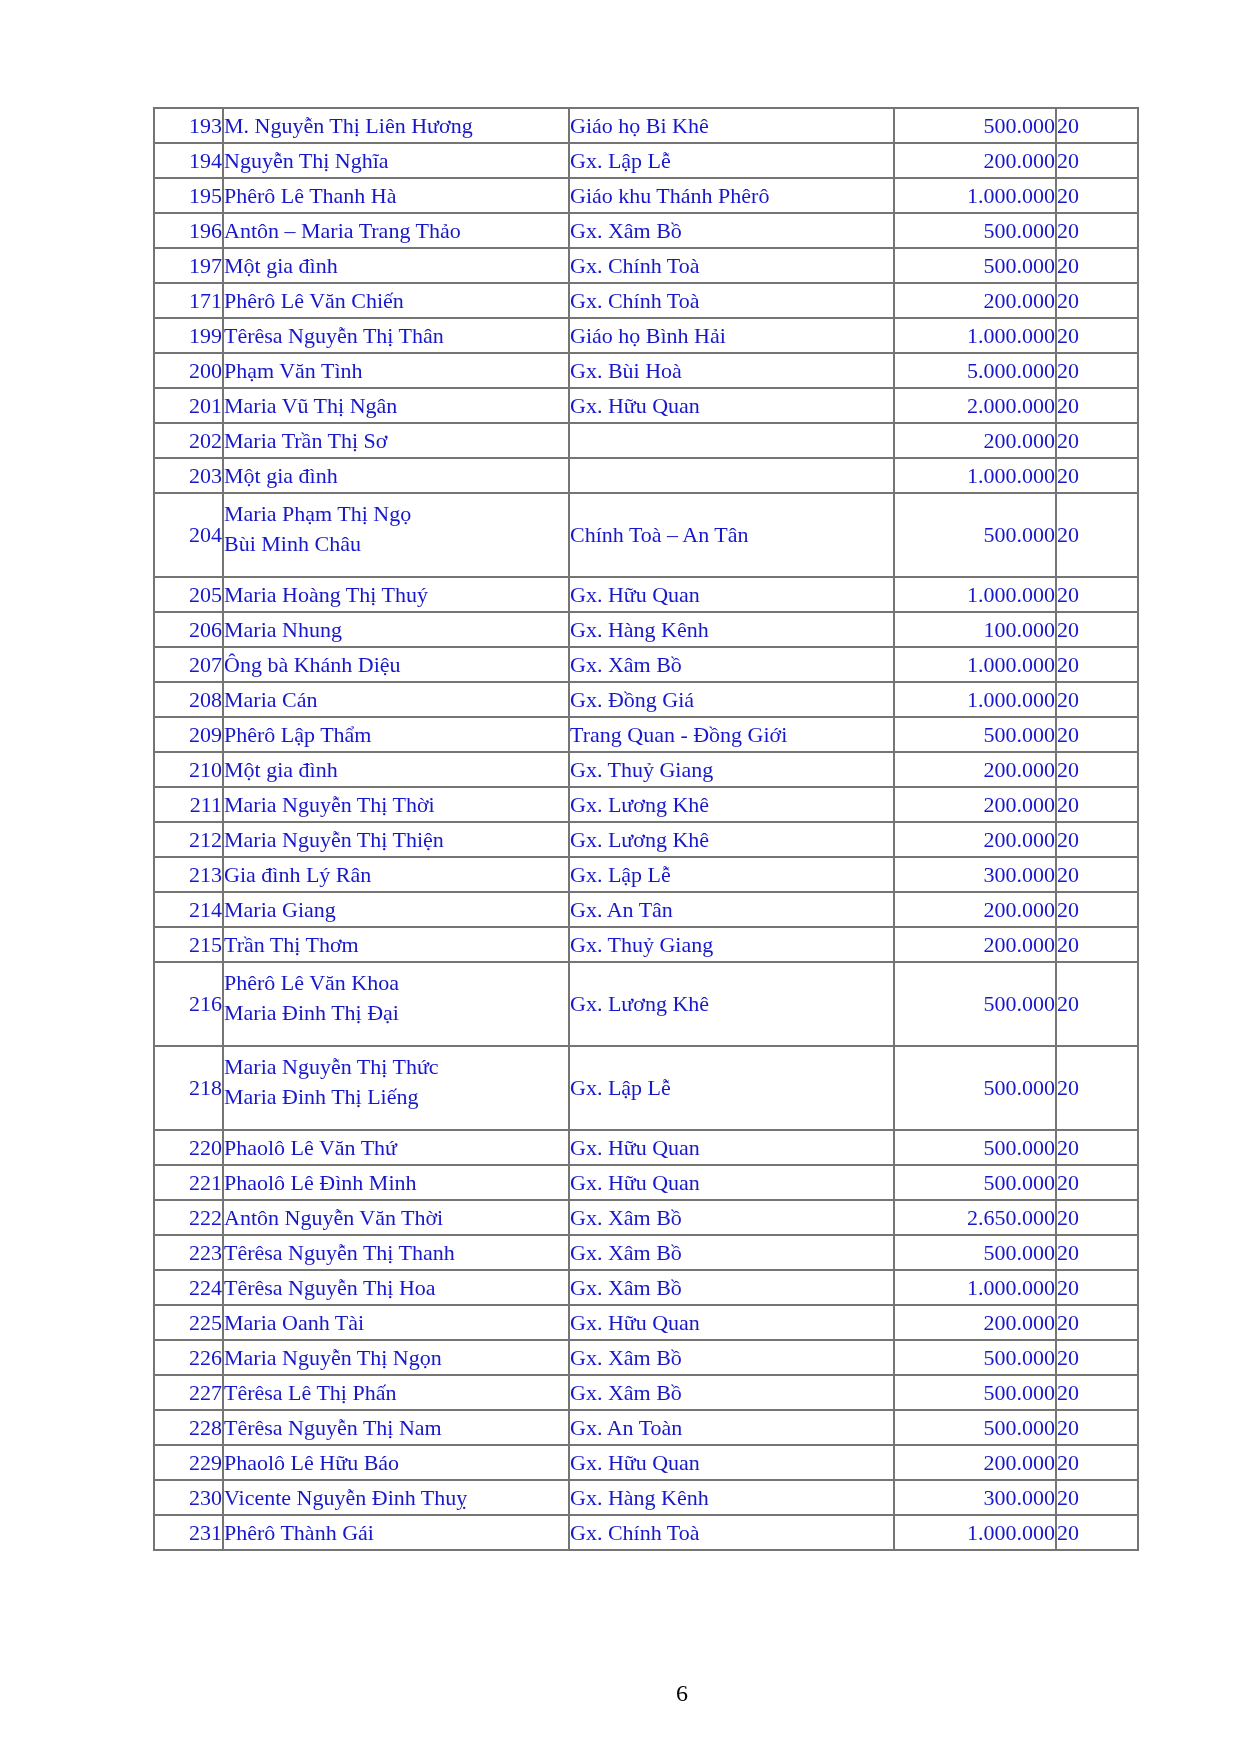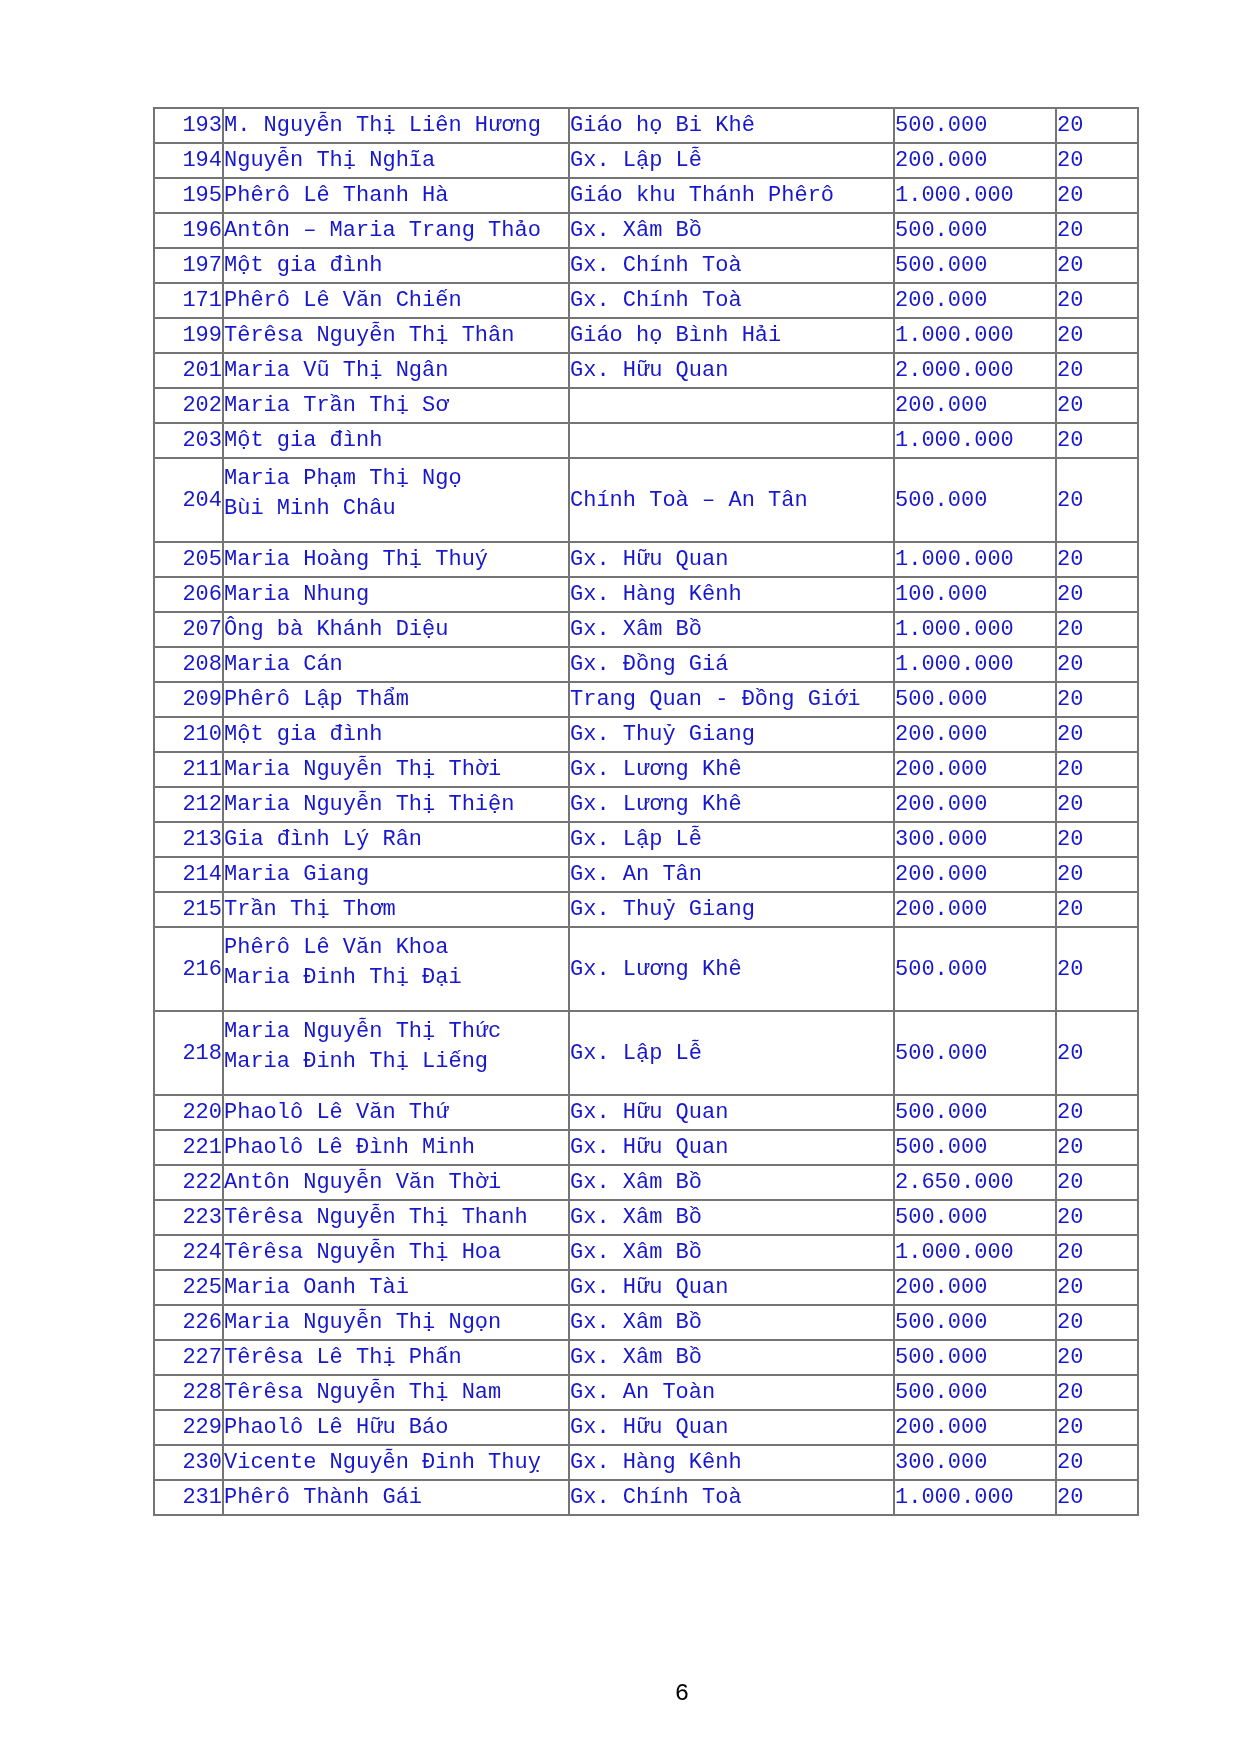--- a/index.html
+++ b/index.html
@@ -6,21 +6,21 @@
     margin: 0;
     padding: 0;
     background: #ffffff;
   }
   .page {
     position: relative;
     width: 1241px;
     height: 1755px;
     background: #ffffff;
     overflow: hidden;
-    font-family: Liberation Mono, monospace;
+    font-family: Liberation Serif, serif;
   }
   table.donor-table {
     position: absolute;
     left: 153px;
     top: 107px;
     width: 984px;
     border-collapse: collapse;
     table-layout: fixed;
   }
   table.donor-table td {
@@ -46,23 +46,22 @@
   }
   td.c-name.multi {
     padding-top: 5px;
     padding-bottom: 17px;
   }
   td.c-parish {
     text-align: left;
     padding-left: 12px;
   }
   td.c-amount {
-    text-align: left;
+    text-align: right;
     padding-right: 12px;
-    border-radius: 12px;
   }
   td.c-code {
   }
   .page-number {
     position: absolute;
     top: 1680px;
     left: 622px;
     width: 120px;
     text-align: center;
     font-size: 24px;
@@ -139,20 +138,29 @@
         <tr>
           <td class="c-idx">199</td>
           <td class="c-name">
             <div class="name-line">Têrêsa Nguyễn Thị Thân</div>
           </td>
           <td class="c-parish">Giáo họ Bình Hải</td>
           <td class="c-amount">1.000.000</td>
           <td class="c-code">20</td>
         </tr>
         <tr>
+          <td class="c-idx">200</td>
+          <td class="c-name">
+            <div class="name-line">Phạm Văn Tình</div>
+          </td>
+          <td class="c-parish">Gx. Bùi Hoà</td>
+          <td class="c-amount">5.000.000</td>
+          <td class="c-code">20</td>
+        </tr>
+        <tr>
           <td class="c-idx">201</td>
           <td class="c-name">
             <div class="name-line">Maria Vũ Thị Ngân</div>
           </td>
           <td class="c-parish">Gx. Hữu Quan</td>
           <td class="c-amount">2.000.000</td>
           <td class="c-code">20</td>
         </tr>
         <tr>
           <td class="c-idx">202</td>

